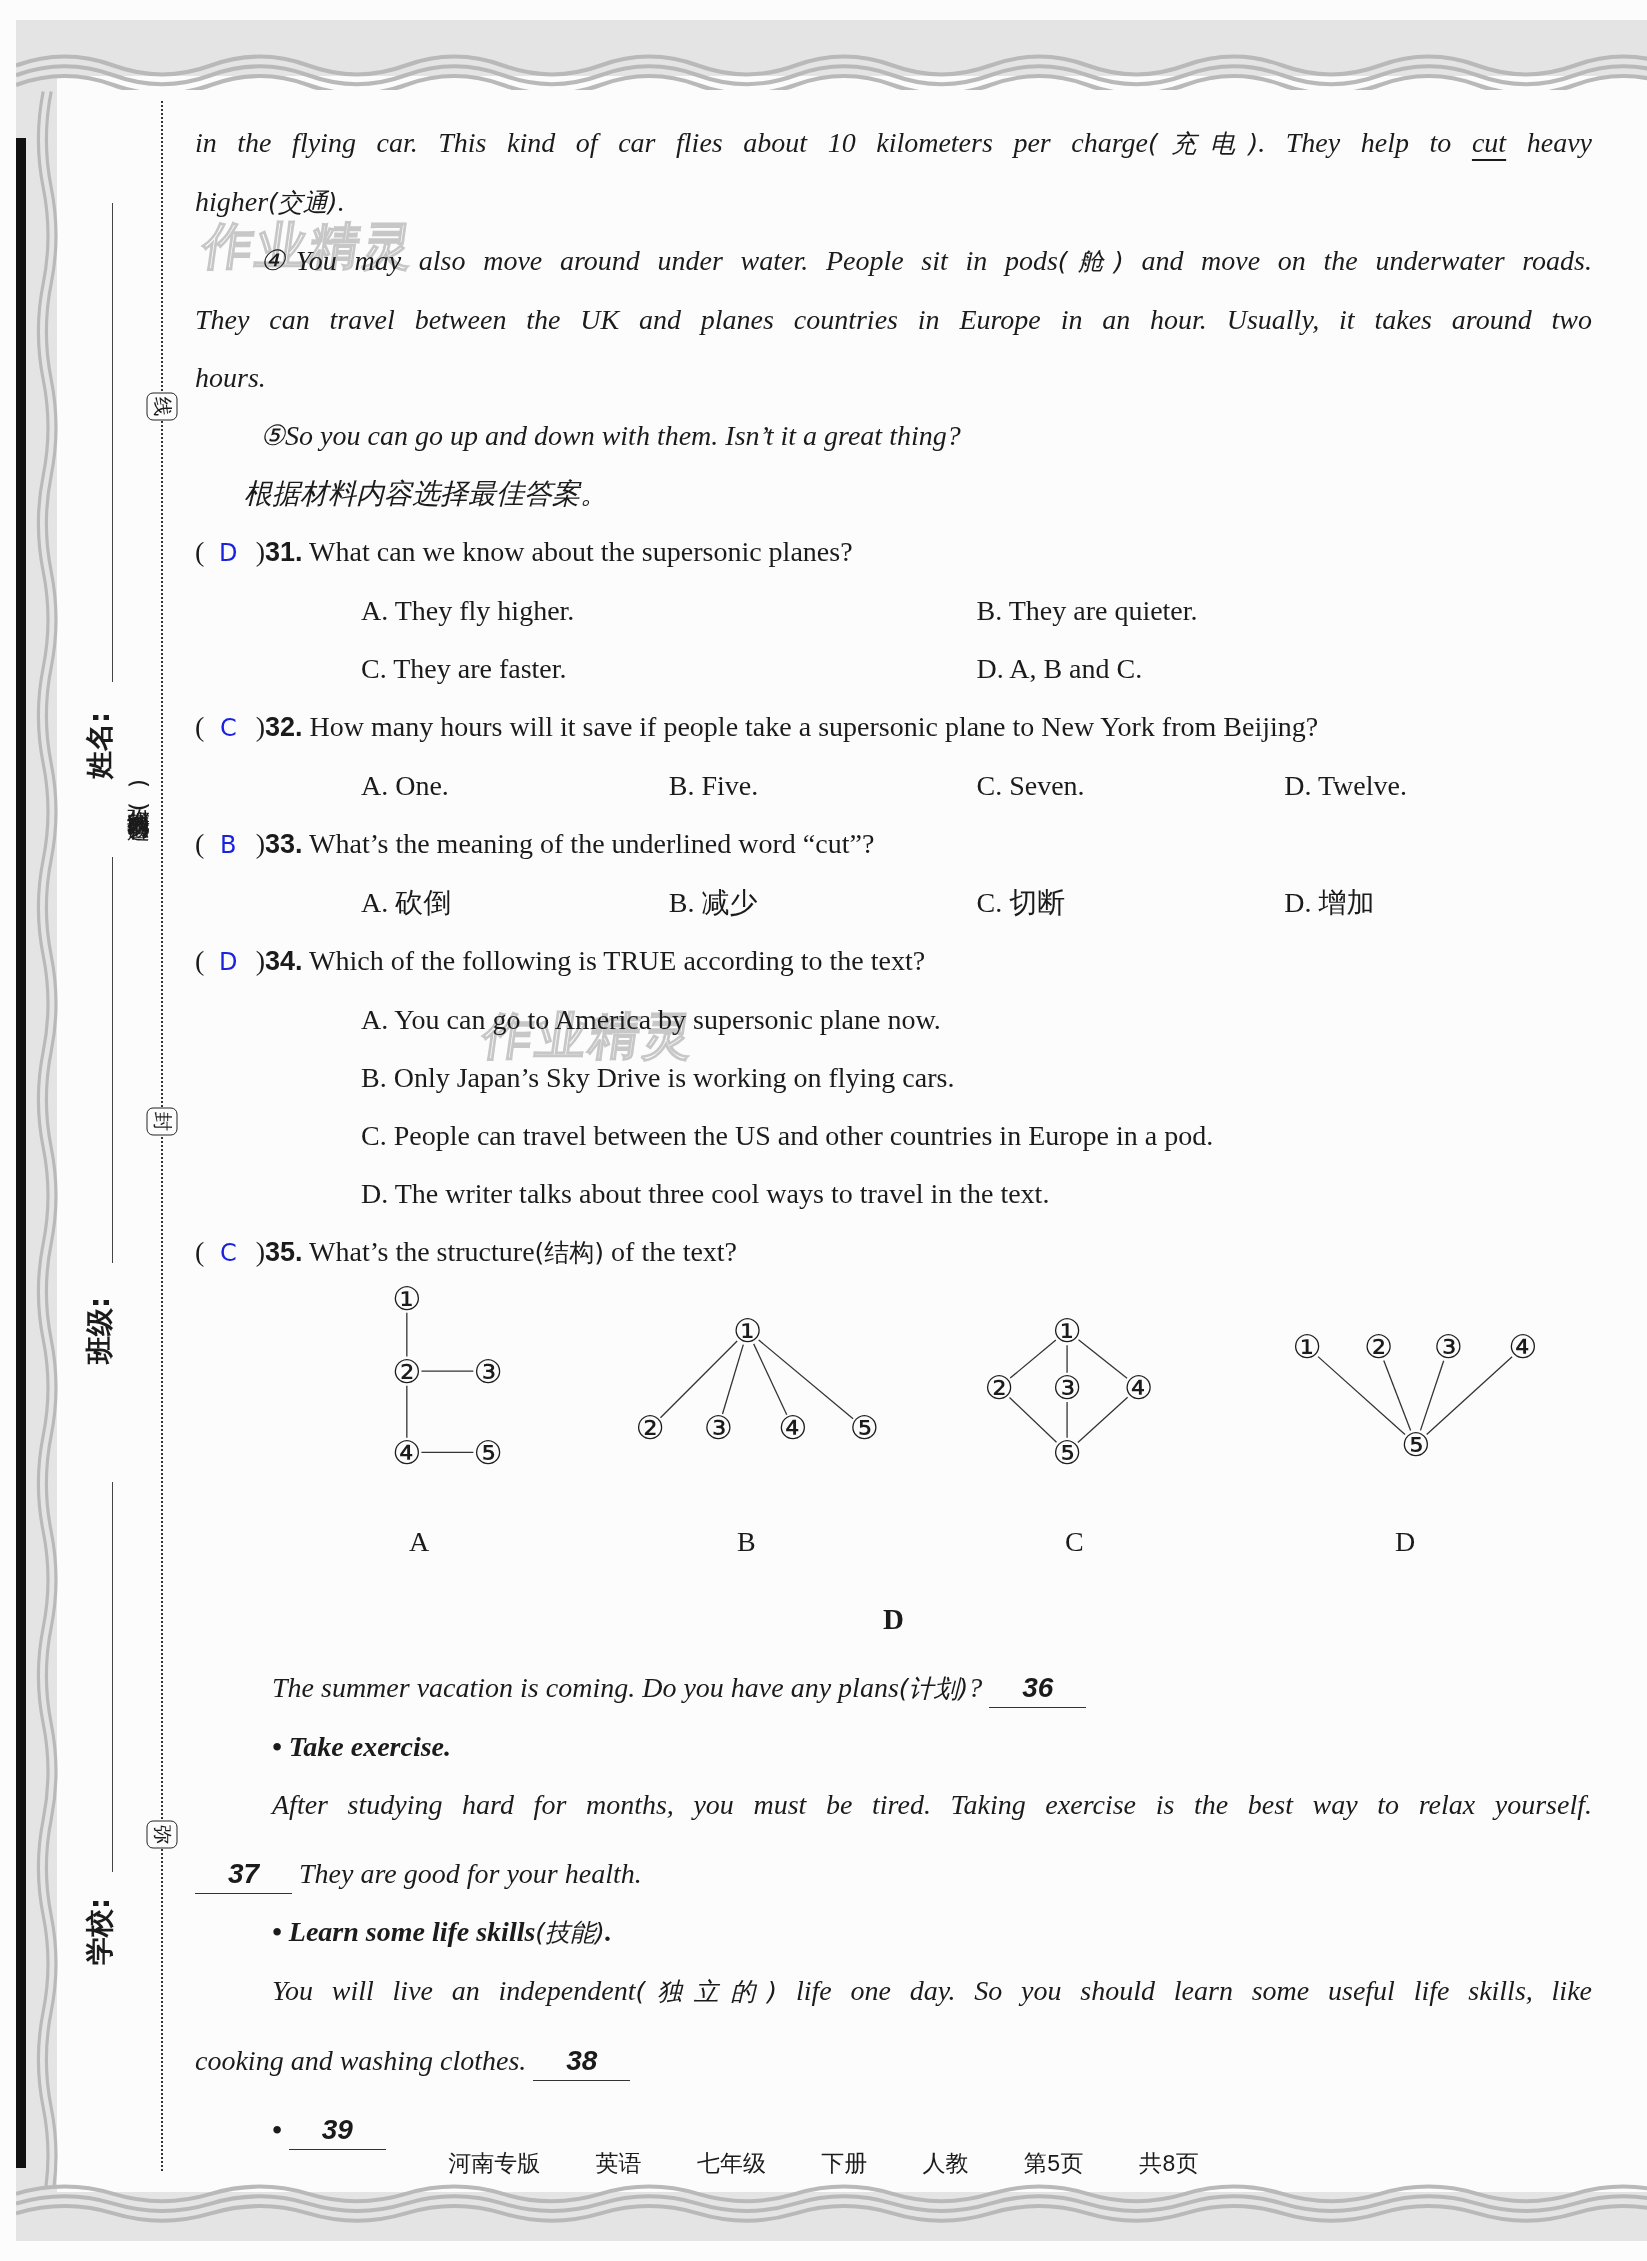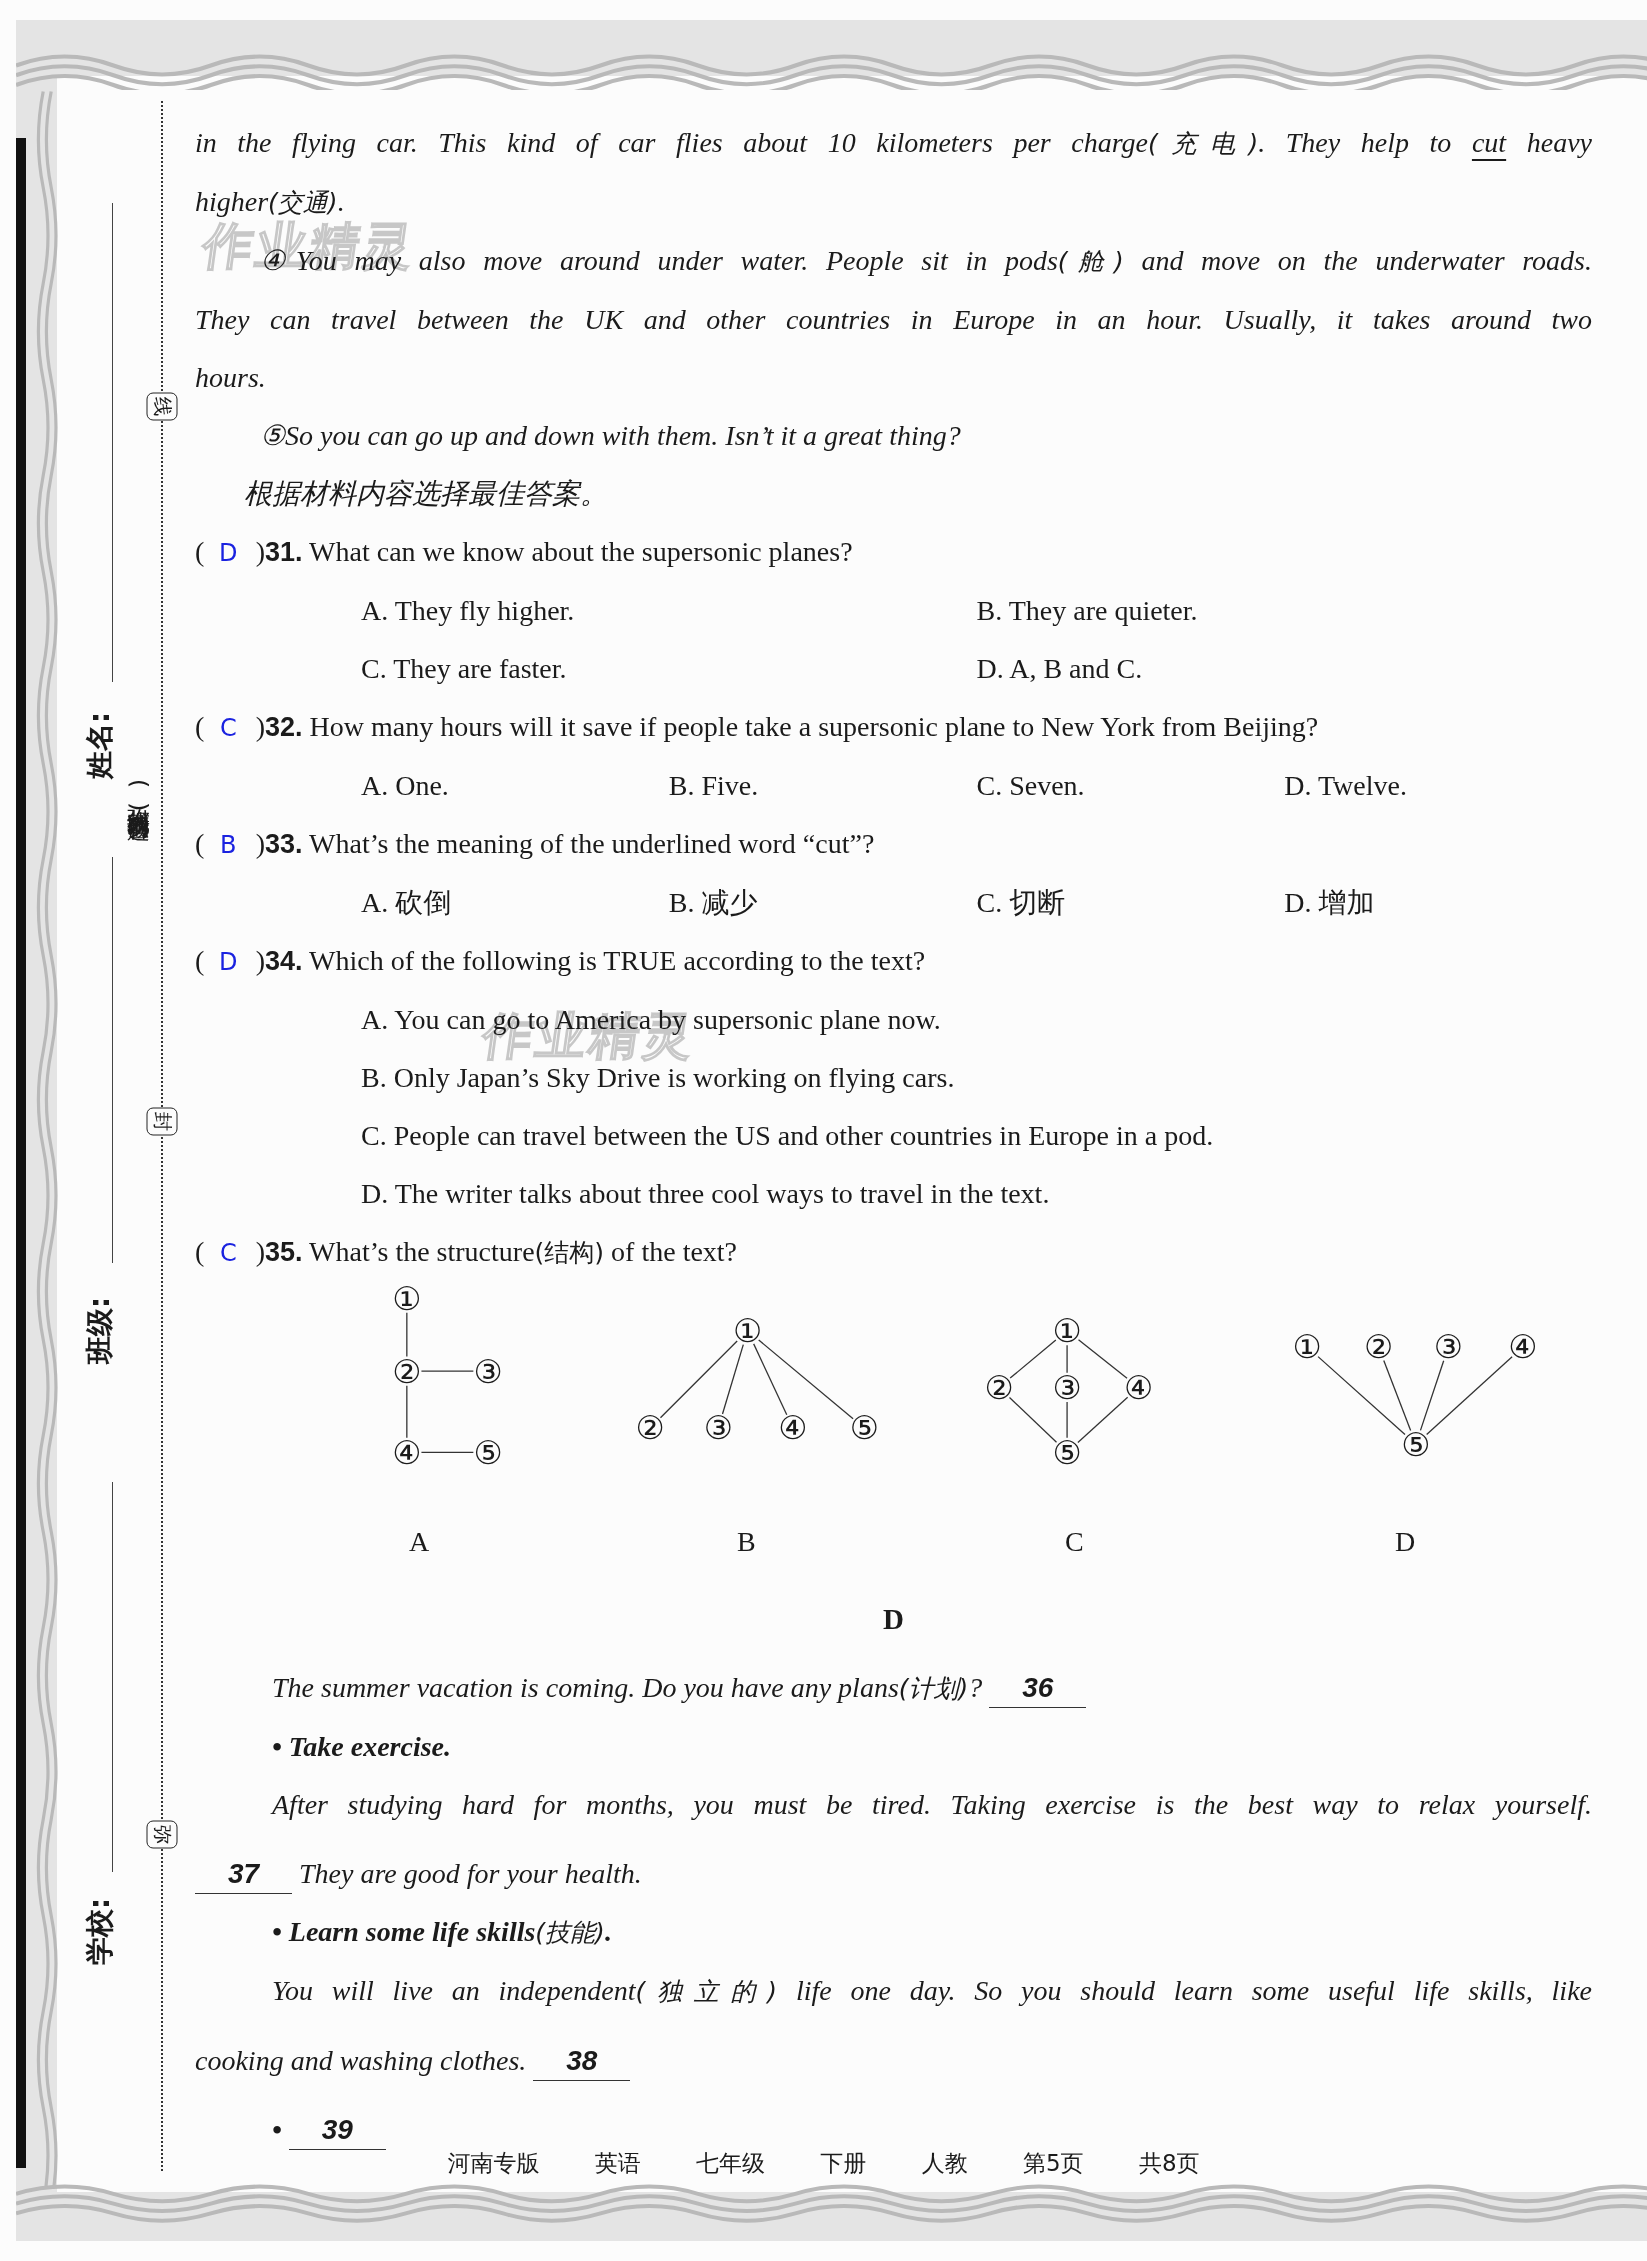--- a/index.html
+++ b/index.html
@@ -64,21 +64,21 @@
   .blank {
     display: inline-block; width: 97px; text-align: center;
     border-bottom: 1.6px solid #333; line-height: 39px;
     font-family: "Liberation Sans", sans-serif; font-weight: bold; font-size: 28px; margin-top: 20px;
   }
   .bold { font-weight: bold; }
   .footer {
     position: absolute; left: 0; width: 1647px; top: 2148px; text-align: center;
     font-family: "DejaVu Sans", sans-serif; font-size: 23px; word-spacing: 8px;
   }
-  .footer span { margin: 0 20px; }
+  .footer span { margin: 0 20px; font-family: Liberation Mono, monospace; }
   .watermark {
     position: absolute; font-family: "DejaVu Sans", sans-serif; font-size: 50px; font-weight: bold;
     color: transparent; -webkit-text-stroke: 1.2px #bbb; letter-spacing: 3.2px; opacity: .8;
     transform: skewX(-8deg);
   }
 </style>
 </head>
 <body>
 
 <div class="border-top"></div>
@@ -120,21 +120,21 @@
 <div class="content">
   <p class="line just">
     <span>in the flying car. This kind of car flies about 10 kilometers per charge</span><span class="cn">(充电)</span><span>. They help to </span><span class="u">cut</span><span> heavy</span>
   </p>
   <p class="line">
     <span>higher</span><span class="cn">(交通)</span><span>.</span>
   </p>
   <p class="line just ind">
     <span>④</span><span>You may also move around under water. People sit in pods</span><span class="cn">(舱)</span><span> and move on the underwater roads.</span>
   </p>
-  <p class="line just">They can travel between the UK and other countries in Europe in an hour. Usually, it takes around two</p>
+  <p class="line just">They can travel between the UK and planes countries in Europe in an hour. Usually, it takes around two</p>
   <p class="line">hours.</p>
   <p class="line ind">
     <span>⑤</span><span>So you can go up and down with them. Isn’t it a great thing?</span>
   </p>
   <p class="line cn" style="padding-left:49px;line-height:58px">根据材料内容选择最佳答案。</p>
 
   <p class="q">
     <span>(</span><span class="ans">D</span><span>)</span><span class="num">31.</span> <span>What can we know about the supersonic planes?</span>
   </p>
   <div class="opts two">

